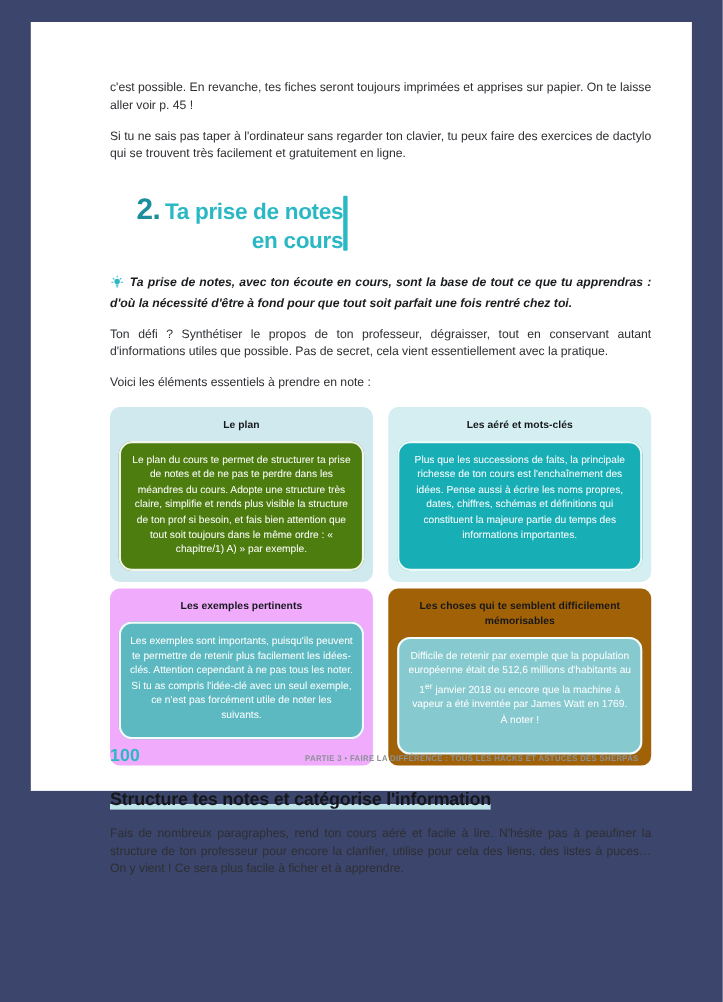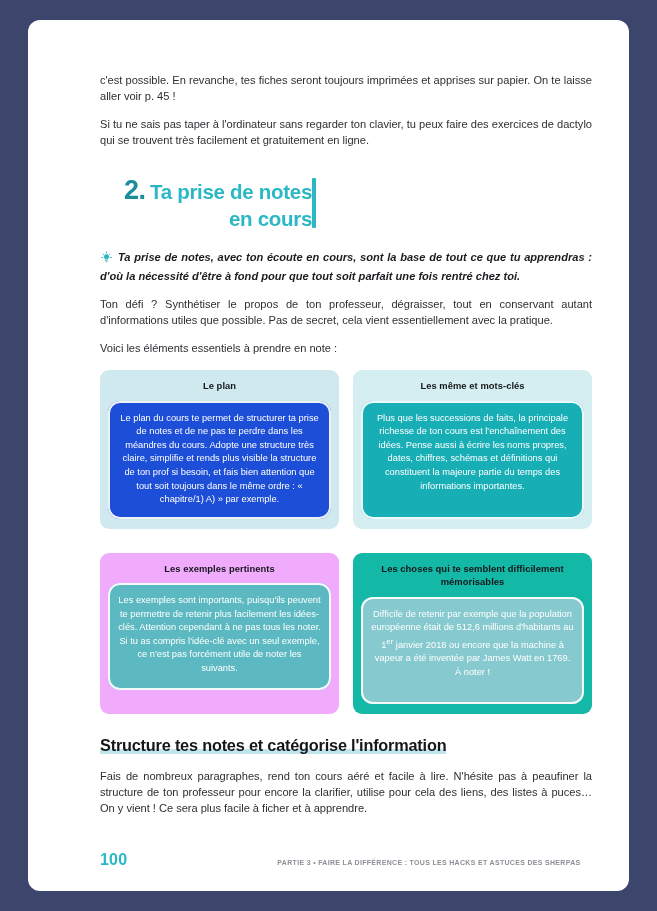--- a/index.html
+++ b/index.html
@@ -7,24 +7,23 @@
   }
   body {
     width: 657px; height: 911px;
     background: #3c456b;
     font-family: "Liberation Sans", sans-serif;
     overflow: hidden;
   }
   .page {
     position: absolute;
     left: 28px; top: 20px;
-    width: 601px; height: 871px;
+    width: 601px; height: 699px;
     background: #ffffff;
     box-sizing: border-box;
-    border-radius: 12px;
   }
   .content {
     position: absolute;
     left: 72px; top: 52px;
     width: 492px;
   }
 
   
   p.body {
     margin: 0 0 11px 0;
@@ -95,21 +94,21 @@
     display: inline-block;
     vertical-align: -3px;
     margin-right: 5px;
   }
 
   
   .cards {
     margin-top: 14px;
     display: grid;
     grid-template-columns: 1fr 1fr;
-    gap: 24px 14px;
+    gap: 6px 14px;
   }
   .card {
     border-radius: 9px;
     padding: 9px 8px 10px 8px;
     box-sizing: border-box;
   }
   .card-title {
     text-align: center;
     font-size: 9.4px;
     font-weight: bold;
@@ -122,26 +121,26 @@
     border-radius: 12px;
     padding: 11px 10px;
     text-align: center;
     font-size: 9.3px;
     line-height: 13.6px;
     color: #ffffff;
     box-shadow: inset 0 0 0 2px rgba(255,255,255,0.92);
     box-sizing: border-box;
   }
   .card.c1 { background: #cfe9ee; }
-  .card.c1 .card-body { background: #1d4ed8; }
+  .card.c1 .card-body { background: #4d7c0f; }
   .card.c2 { background: #d4eef1; }
   .card.c2 .card-body { background: #17aeb6; }
   .card.c3 { background: #f0abfc; }
   .card.c3 .card-body { background: #5cb9c1; }
-  .card.c4 { background: #14b8a6; }
+  .card.c4 { background: #a16207; }
   .card.c4 .card-body { background: #86c9cf; }
 
   .card.c1 .card-body { min-height: 118px; }
   .card.c2 .card-body { min-height: 118px; }
   .card.c3 .card-body { min-height: 107px; }
   .card.c4 .card-body { min-height: 107px; }
 
   
   .subhead-wrap {
     margin: 22px 0 13px 0;
@@ -212,21 +211,21 @@
 
     <p class="body">Ton défi ? Synthétiser le propos de ton professeur, dégraisser, tout en conservant autant d'informations utiles que possible. Pas de secret, cela vient essentiellement avec la pratique.</p>
     <p class="body">Voici les éléments essentiels à prendre en note :</p>
 
     <div class="cards">
       <div class="card c1">
         <div class="card-title">Le plan</div>
         <div class="card-body">Le plan du cours te permet de structurer ta prise de notes et de ne pas te perdre dans les méandres du cours. Adopte une structure très claire, simplifie et rends plus visible la structure de ton prof si besoin, et fais bien attention que tout soit toujours dans le même ordre : « chapitre/1) A) » par exemple.</div>
       </div>
       <div class="card c2">
-        <div class="card-title">Les même et mots-clés</div>
+        <div class="card-title">Les aéré et mots-clés</div>
         <div class="card-body">Plus que les successions de faits, la principale richesse de ton cours est l'enchaînement des idées. Pense aussi à écrire les noms propres, dates, chiffres, schémas et définitions qui constituent la majeure partie du temps des informations importantes.</div>
       </div>
       <div class="card c3">
         <div class="card-title">Les exemples pertinents</div>
         <div class="card-body">Les exemples sont importants, puisqu'ils peuvent te permettre de retenir plus facilement les idées-clés. Attention cependant à ne pas tous les noter. Si tu as compris l'idée-clé avec un seul exemple, ce n'est pas forcément utile de noter les suivants.</div>
       </div>
       <div class="card c4">
         <div class="card-title">Les choses qui te semblent difficilement mémorisables</div>
         <div class="card-body">Difficile de retenir par exemple que la population européenne était de 512,6 millions d'habitants au 1<sup>er</sup> janvier 2018 ou encore que la machine à vapeur a été inventée par James Watt en 1769. À noter !</div>
       </div>

